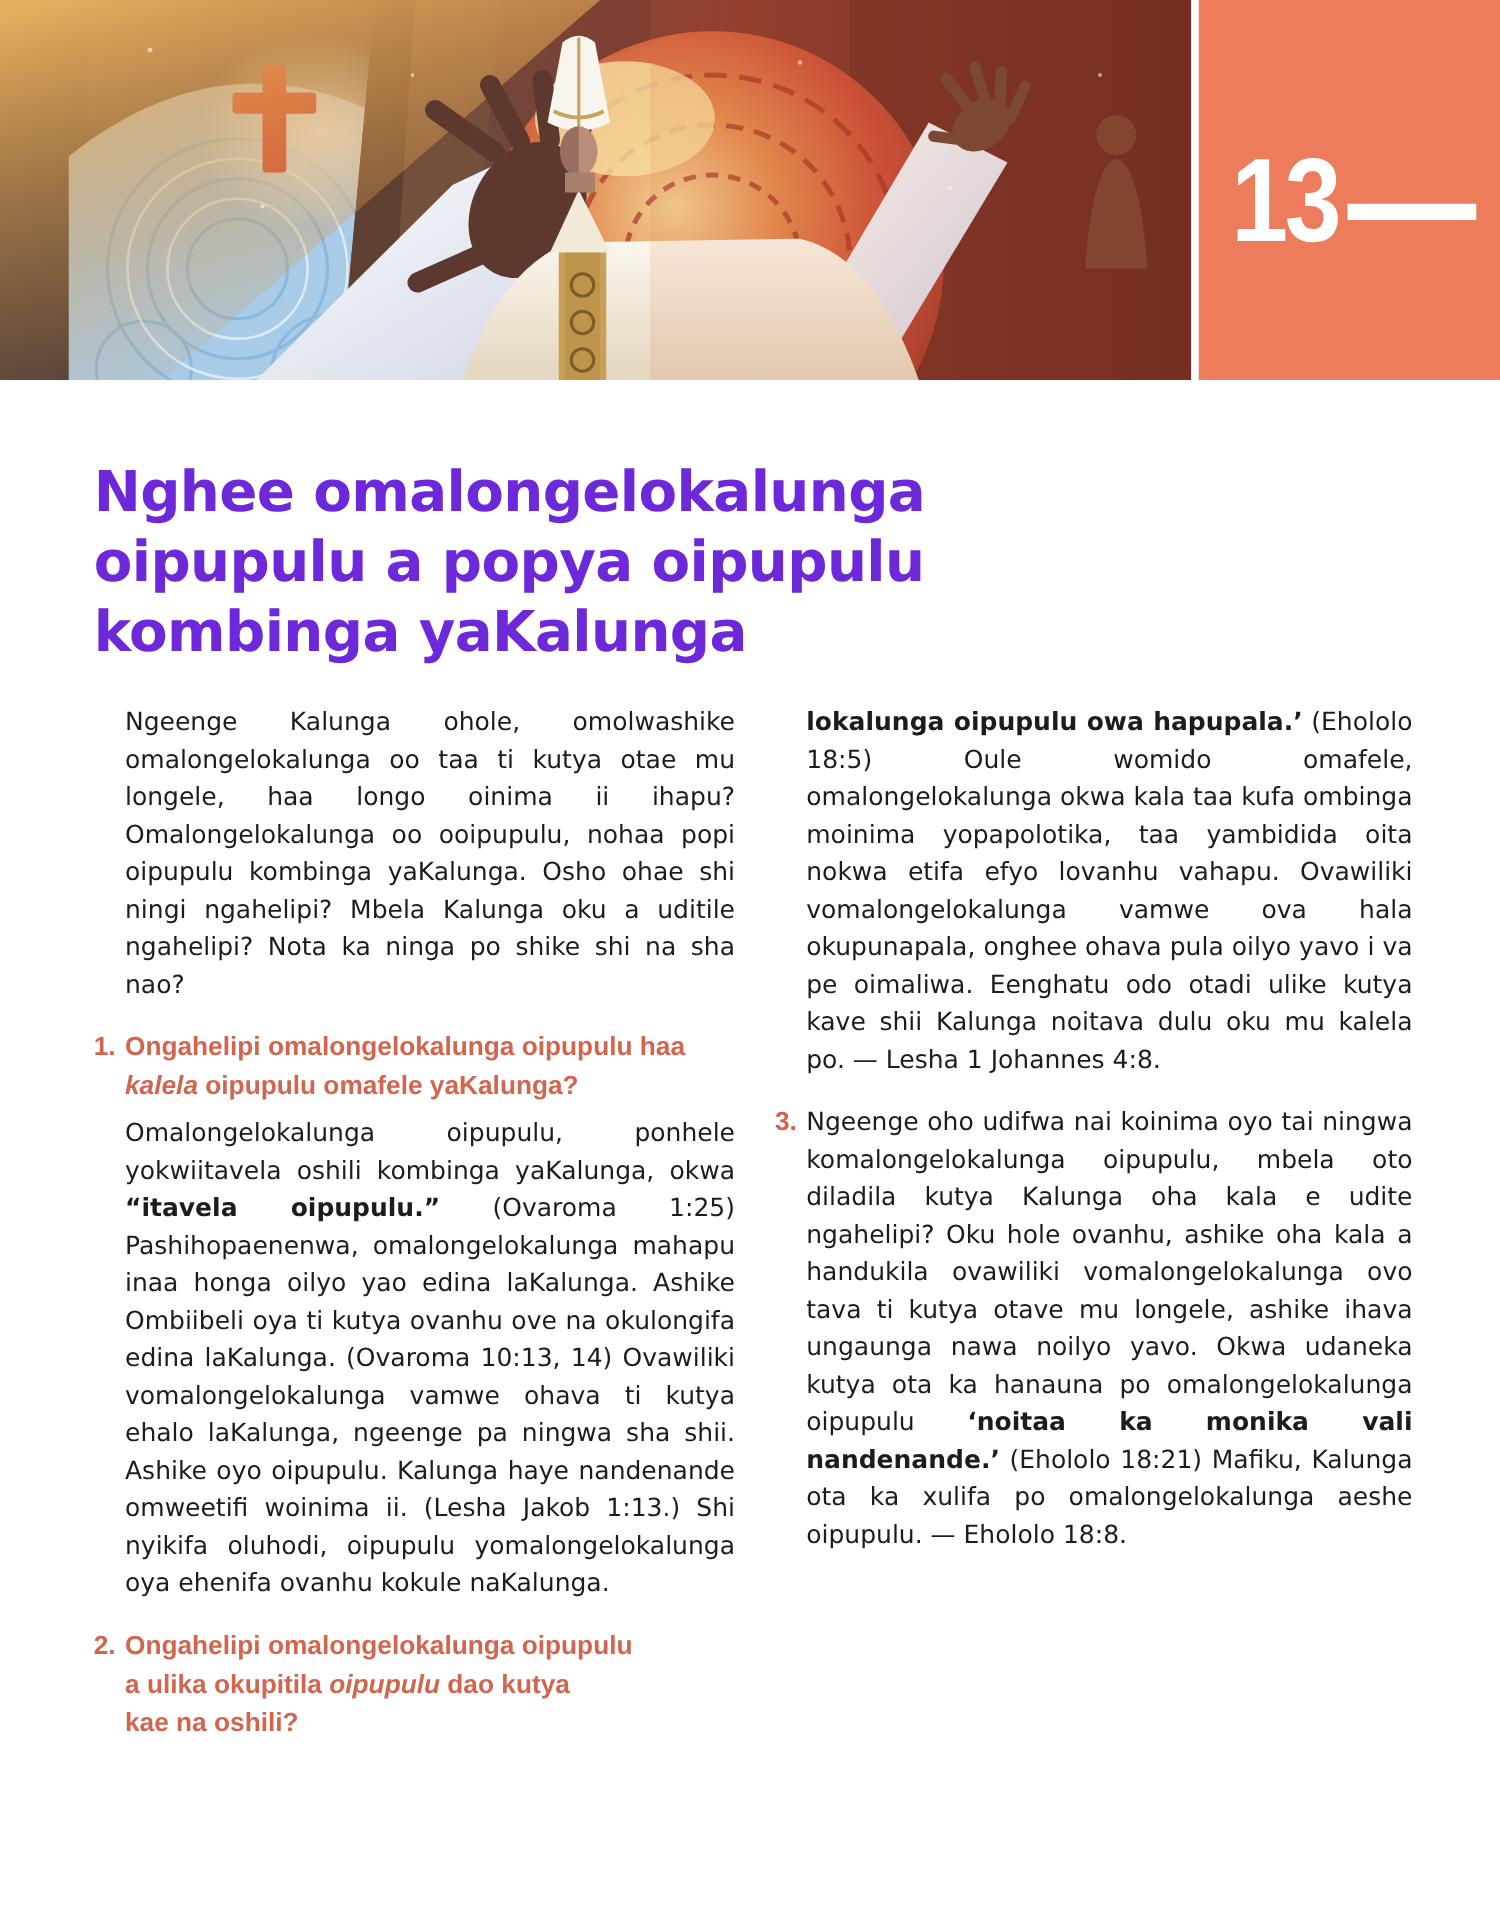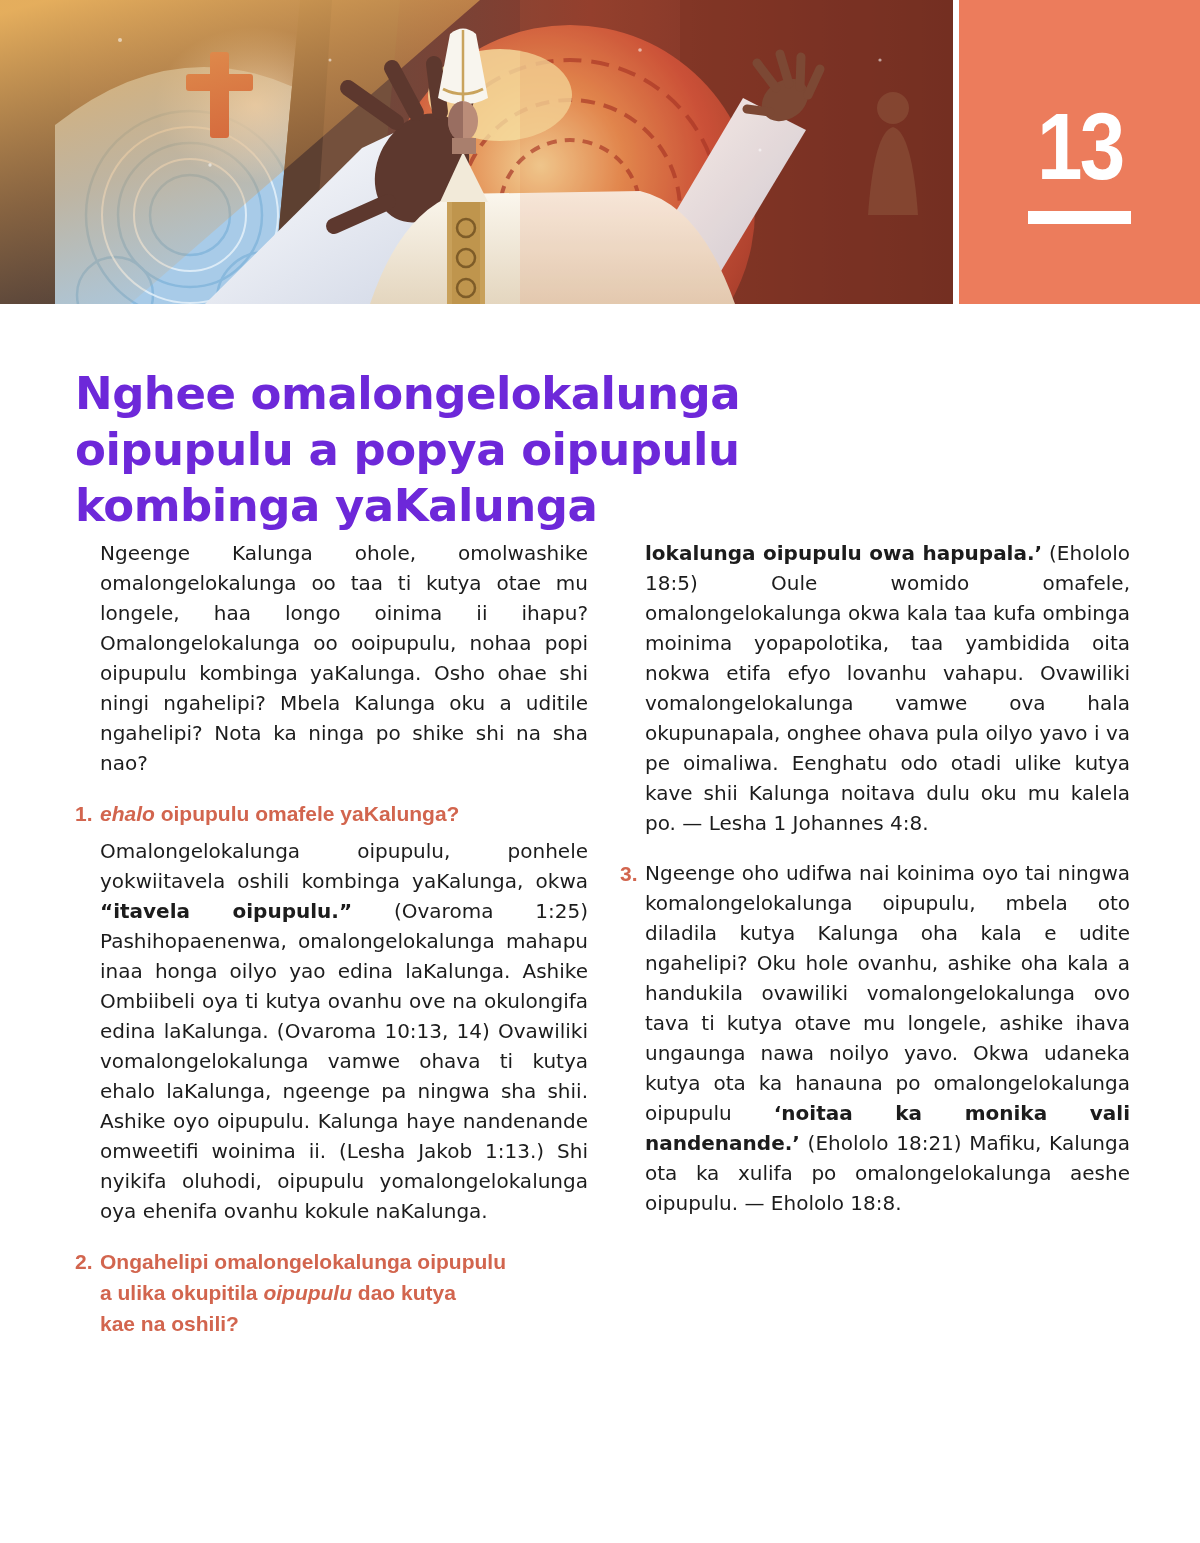--- a/index.html
+++ b/index.html
@@ -9,34 +9,34 @@
     background:#ffffff;
     font-family:"DejaVu Sans", sans-serif;
     color:#1c1c1c;
   }
   .header-photo {
     position:absolute; left:0; top:0; width:953px; height:304px; overflow:hidden;
   }
   .numbox {
     position:absolute; left:959px; top:0; width:241px; height:304px;
     background:var(--accent,#ec7c5c);
-    display:flex; flex-direction:column; align-items:center; justify-content:center;
+    display:flex; flex-direction:row; align-items:center; justify-content:center;
     padding-top:18px;
   }
   .numbox .num {
     color:#fff; font-family:"Liberation Sans", sans-serif; font-weight:bold;
     font-size:95px; line-height:1; letter-spacing:-3px; transform:scaleX(.86);
   }
   .numbox .bar { width:103px; height:13px; background:#fff; margin-top:17px; }
   h1.title {
     position:absolute; left:75px; top:366px; width:760px;
     font-family:"DejaVu Sans", sans-serif; font-weight:bold; color:#6d28d9;
     font-size:45px; line-height:56px; letter-spacing:-0.5px; white-space:pre-line;
   }
-  .col { position:absolute; top:538px; font-size:20px; line-height:30px; }
+  .col { position:absolute; top:562px; font-size:20px; line-height:30px; }
   .col.left  { left:75px;  width:513px; }
   .col.right { left:620px; width:510px; }
   p.body { text-align:justify; margin-left:25px; }
   p.body + .q, p.body + p.body { margin-top:20px; }
   .q {
     position:relative; padding-left:25px; margin-top:20px;
     color:var(--qcolor,#d2654e);
     font-family:"Liberation Sans", sans-serif; font-weight:bold;
     font-size:21px; line-height:31px; white-space:pre-line;
   }
@@ -190,21 +190,22 @@
   <div class="bar"></div>
 </div>
 
 <h1 class="title">Nghee omalongelokalunga
 oipupulu a popya oipupulu
 kombinga yaKalunga</h1>
 
 <div class="col left">
   <p class="body intro">Ngeenge Kalunga ohole, omolwashike omalongelokalunga oo taa ti kutya otae mu longele, haa longo oinima ii ihapu? Omalongelokalunga oo ooipupulu, nohaa popi oipupulu kombinga yaKalunga. Osho ohae shi ningi ngahelipi? Mbela Kalunga oku a uditile ngahelipi? Nota ka ninga po shike shi na sha nao?</p>
 
-  <div class="q"><span class="qnum">1.</span><span class="it">ehalo</span><span> oipupulu omafele yaKalunga?</span></div>
+  <div class="q"><span class="qnum">1.</span><span>Ongahelipi omalongelokalunga oipupulu haa
+</span><span class="it">kalela</span><span> oipupulu omafele yaKalunga?</span></div>
 
   <p class="body"><span>Omalongelokalunga oipupulu, ponhele yokwiitavela oshili kombinga yaKalunga, okwa </span><span class="bold">“itavela oipupulu.”</span><span> (Ovaroma 1:25) Pashihopaenenwa, omalongelokalunga mahapu inaa honga oilyo yao edina laKalunga. Ashike Ombiibeli oya ti kutya ovanhu ove na okulongifa edina laKalunga. (Ovaroma 10:13, 14) Ovawiliki vomalongelokalunga vamwe ohava ti kutya ehalo laKalunga, ngeenge pa ningwa sha shii. Ashike oyo oipupulu. Kalunga haye nandenande omweetifi woinima ii. (Lesha Jakob 1:13.) Shi nyikifa oluhodi, oipupulu yomalongelokalunga oya ehenifa ovanhu kokule naKalunga.</span></p>
 
   <div class="q"><span class="qnum">2.</span><span>Ongahelipi omalongelokalunga oipupulu
 a ulika okupitila </span><span class="it">oipupulu</span><span> dao kutya
 kae na oshili?</span></div>
 
 </div>
 
 <div class="col right">

